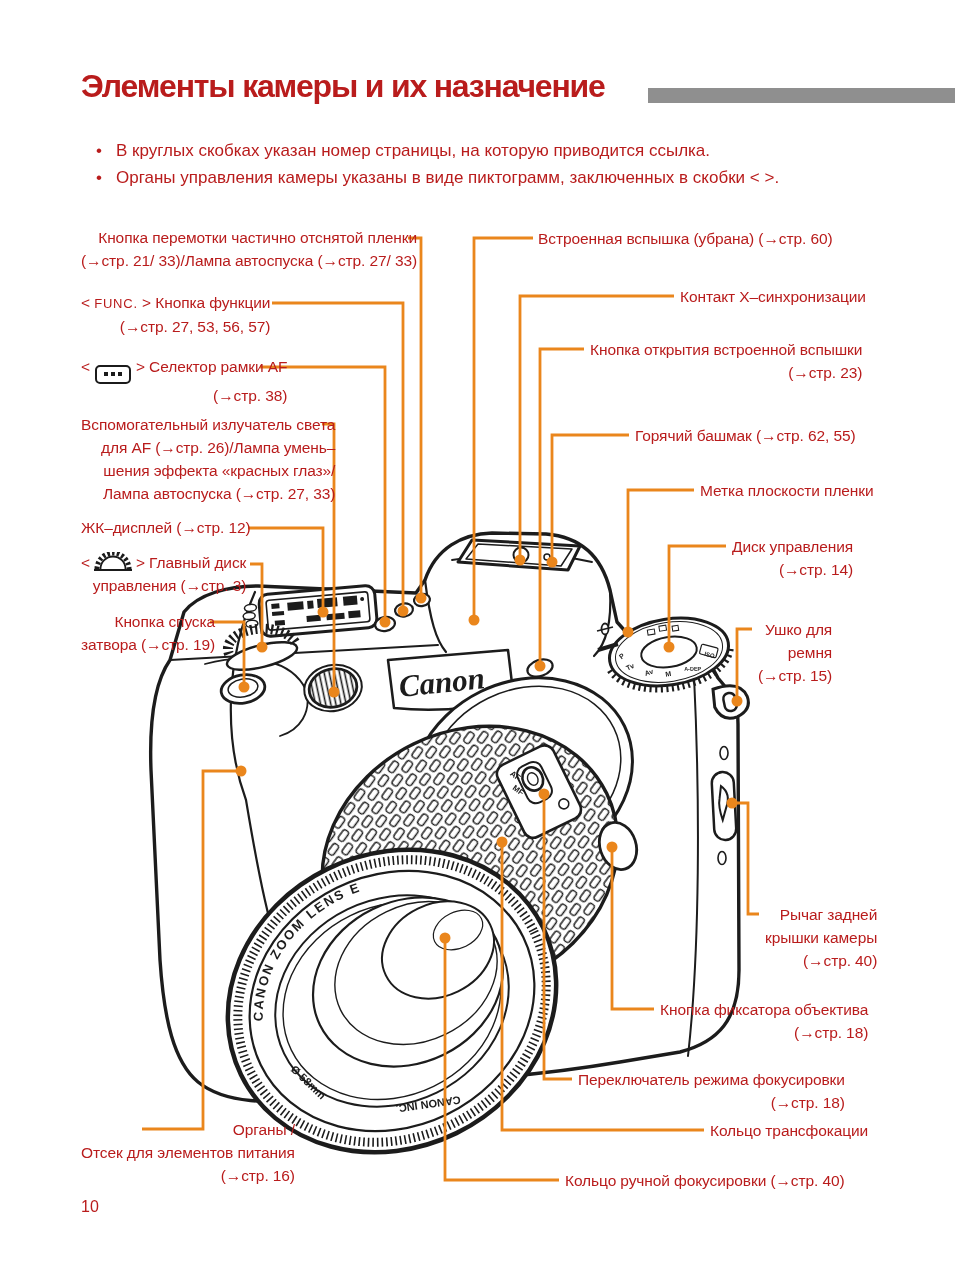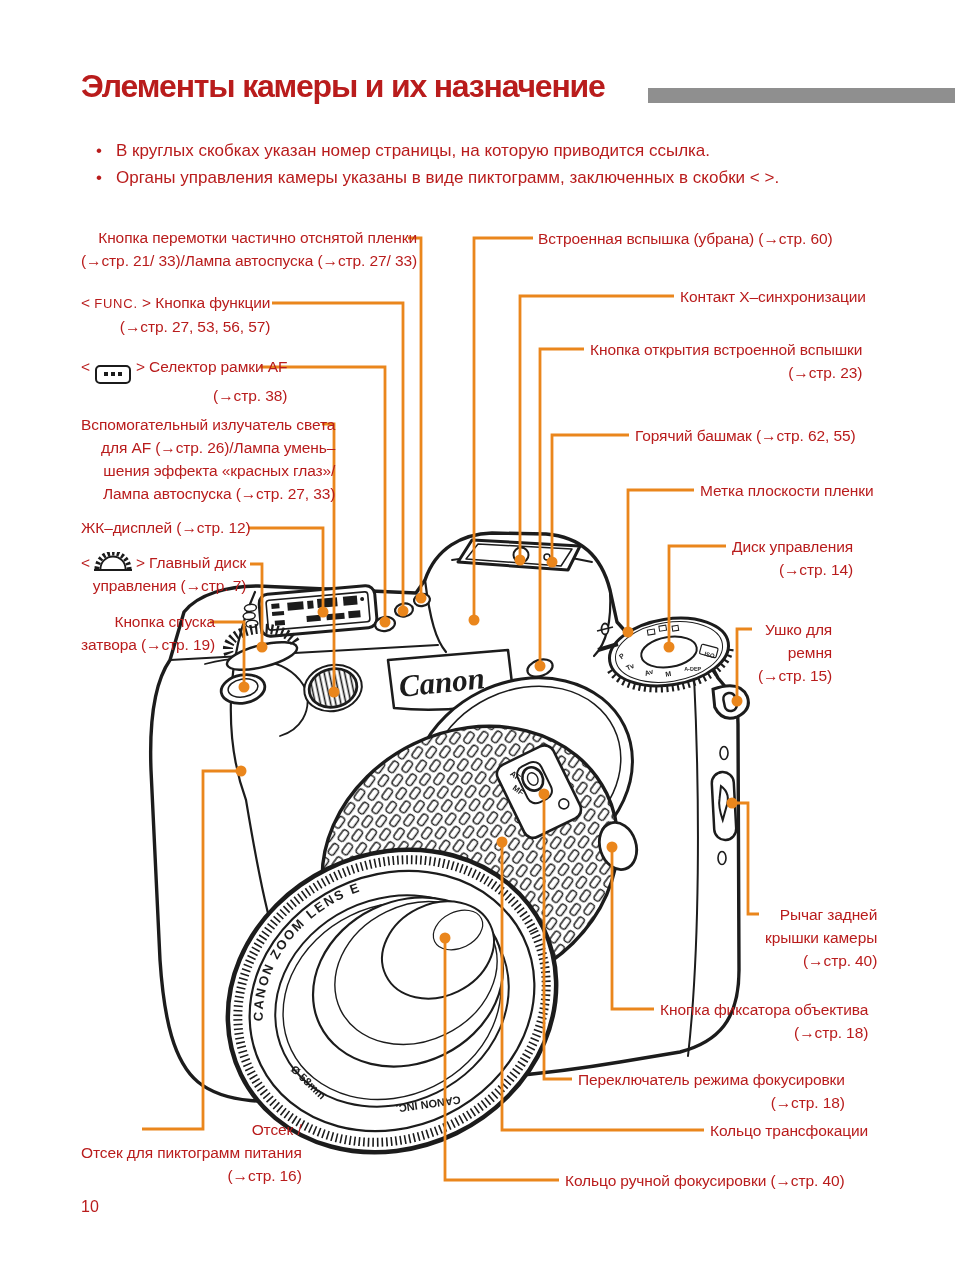--- a/index.html
+++ b/index.html
@@ -275,31 +275,31 @@
   <div class="lbl" style="left:81px;top:516px">
     <div class="ln">ЖК–дисплей (→стр. 12)</div>
   </div>
 
   <div class="lbl" style="left:81px;top:551px">
     <div class="ln"><span>&lt;</span><svg class="dial-ico" width="38" height="20" viewBox="0 0 38 20">
           <path d="M3 17 A 16 16 0 0 1 35 17" fill="none" stroke="#1b1b1b" stroke-width="5" stroke-dasharray="2.6 2.2"></path>
           <path d="M6.5 17 A 12.5 12.5 0 0 1 31.5 17" fill="#fff" stroke="#1b1b1b" stroke-width="1.8"></path>
           <line x1="0" y1="18" x2="38" y2="18" stroke="#1b1b1b" stroke-width="2"></line>
         </svg><span>&gt; Главный диск</span></div>
-    <div class="ln">управления (→стр. 7)</div>
+    <div class="ln">управления (→стр. 3)</div>
   </div>
 
   <div class="lbl" style="left:81px;top:610px">
     <div class="ln">Кнопка спуска</div>
     <div class="ln">затвора (→стр. 19)</div>
   </div>
 
   <div class="lbl" style="left:81px;top:1118px">
-    <div class="ln">Отсек /</div>
-    <div class="ln">Отсек для пиктограмм питания</div>
+    <div class="ln">Органы /</div>
+    <div class="ln">Отсек для элементов питания</div>
     <div class="ln">(→стр. 16)</div>
   </div>
 
   <div class="lbl" style="left:538px;top:227px">
     <div class="ln">Встроенная вспышка (убрана) (→стр. 60)</div>
   </div>
 
   <div class="lbl" style="left:680px;top:285px">
     <div class="ln">Контакт X–синхронизации</div>
   </div>

